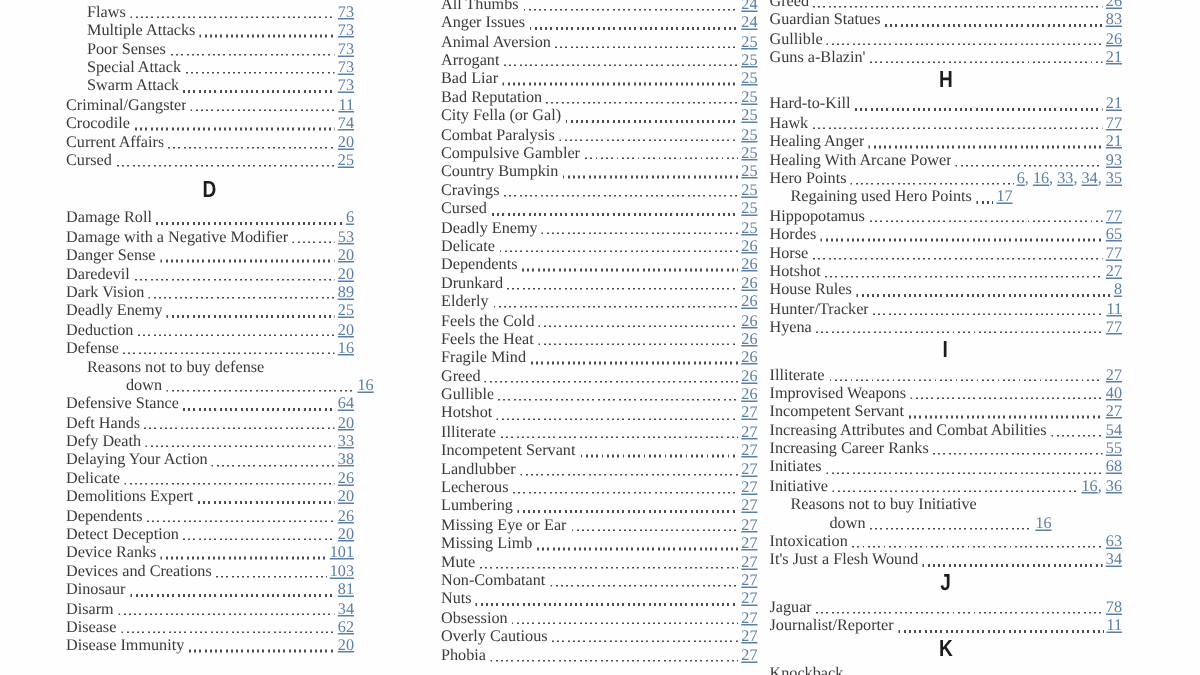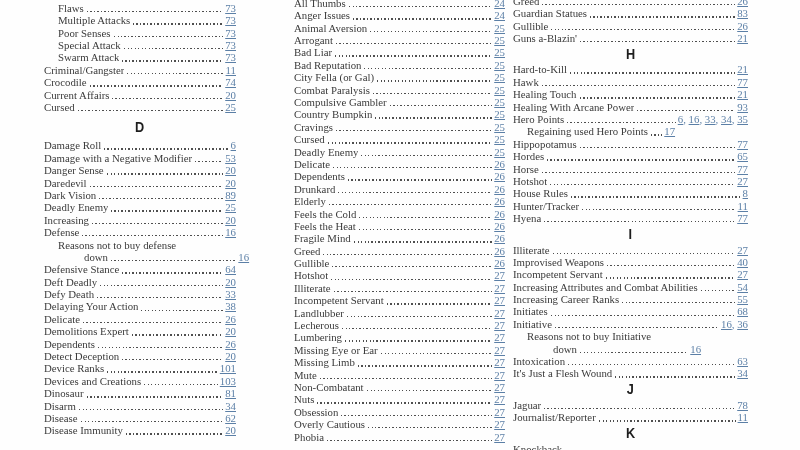--- a/index.html
+++ b/index.html
@@ -118,21 +118,21 @@
       <span class="lbl">Dark Vision</span>
       <span class="leader"></span>
       <span class="pg">89</span>
     </div>
     <div class="row">
       <span class="lbl">Deadly Enemy</span>
       <span class="leader"></span>
       <span class="pg">25</span>
     </div>
     <div class="row">
-      <span class="lbl">Increasing</span>
+      <span class="lbl">Deduction</span>
       <span class="leader"></span>
       <span class="pg">20</span>
     </div>
     <div class="row">
       <span class="lbl">Defense</span>
       <span class="leader"></span>
       <span class="pg">16</span>
     </div>
     <div class="row ind1">
       <span class="lbl">Reasons not to buy defense</span>
@@ -141,21 +141,21 @@
       <span class="lbl">down</span>
       <span class="leader"></span>
       <span class="pg">16</span>
     </div>
     <div class="row">
       <span class="lbl">Defensive Stance</span>
       <span class="leader"></span>
       <span class="pg">64</span>
     </div>
     <div class="row">
-      <span class="lbl">Deft Deadly</span>
+      <span class="lbl">Deft Hands</span>
       <span class="leader"></span>
       <span class="pg">20</span>
     </div>
     <div class="row">
       <span class="lbl">Defy Death</span>
       <span class="leader"></span>
       <span class="pg">33</span>
     </div>
     <div class="row">
       <span class="lbl">Delaying Your Action</span>
@@ -423,21 +423,21 @@
       <span class="lbl">Hard-to-Kill</span>
       <span class="leader"></span>
       <span class="pg">21</span>
     </div>
     <div class="row">
       <span class="lbl">Hawk</span>
       <span class="leader"></span>
       <span class="pg">77</span>
     </div>
     <div class="row">
-      <span class="lbl">Healing Touch</span>
+      <span class="lbl">Healing Anger</span>
       <span class="leader"></span>
       <span class="pg">21</span>
     </div>
     <div class="row">
       <span class="lbl">Healing With Arcane Power</span>
       <span class="leader"></span>
       <span class="pg">93</span>
     </div>
     <div class="row">
       <span class="lbl">Hero Points</span>

